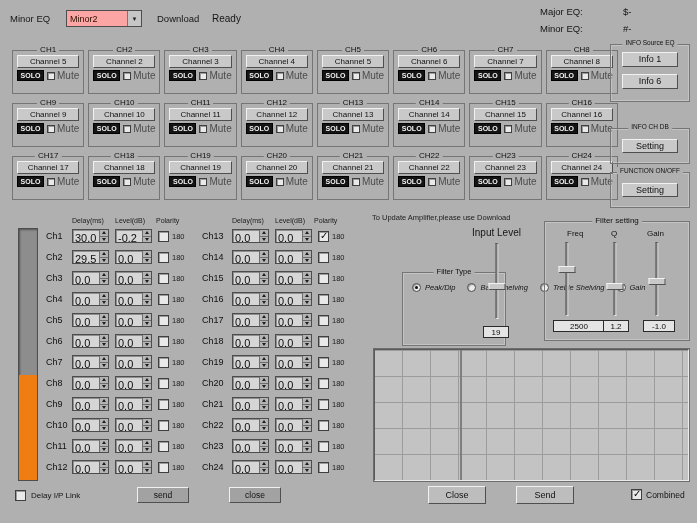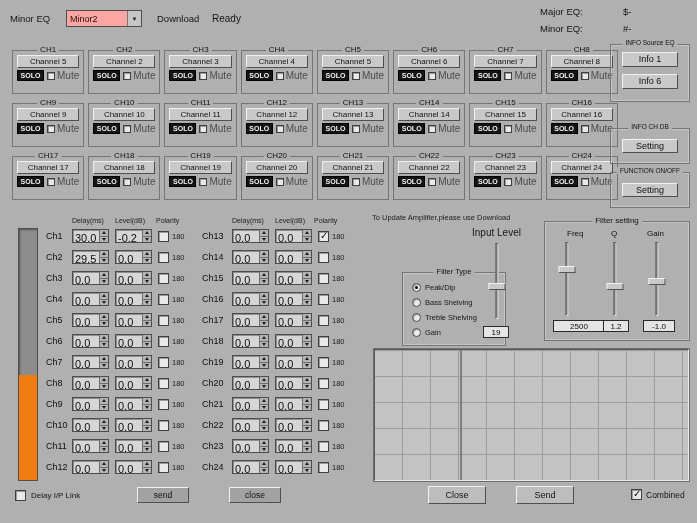--- a/index.html
+++ b/index.html
@@ -94,21 +94,21 @@
   .relay-lbl { font-size:8px; color:#141414; }
   .sm-btn { position:absolute; width:52px; height:16px; background:#a2a2a2; font-size:8.5px; }
   .send-sm { left:137px; top:487px; }
   .close-sm { left:229px; top:487px; }
 
   
   .note { left:372px; top:213px; font-size:7.5px; color:#202020; }
   .fsel { left:366px; top:228px; width:104px; height:38px; }
   .fsel-combo { left:8px; top:10px; width:74px; height:16px; }
   .ftype { left:366px; top:272px; width:104px; height:74px;margin-left:36px; }
-  .ftype-opts { position:absolute; left:9px; top:7px; display:flex; flex-direction:column; gap:0; }
+  .ftype-opts { position:absolute; left:9px; top:7px; display:flex; flex-direction:row; gap:12px;font-style:italic; }
   .input-level-lbl { left:472px; top:227px; font-size:10px; }
   .slider-input { left:487px; top:243px; width:20px; height:76px; }
   .thumb-input { top:52%; }
   .inlvl-box { left:483px; top:326px; width:26px; height:12px; }
   .fsetting { left:544px; top:221px; width:146px; height:120px; }
   .fs-lbl { position:absolute; font-size:8px; color:#101010; }
   .fs-freq-lbl { left:22px; top:7px; } .fs-q-lbl { left:66px; top:7px; } .fs-gain-lbl { left:102px; top:7px; }
   .slider-freq { left:10px; top:20px; width:24px; height:74px; }
   .slider-q { left:58px; top:20px; width:24px; height:74px; }
   .slider-gain { left:100px; top:20px; width:24px; height:74px; }

